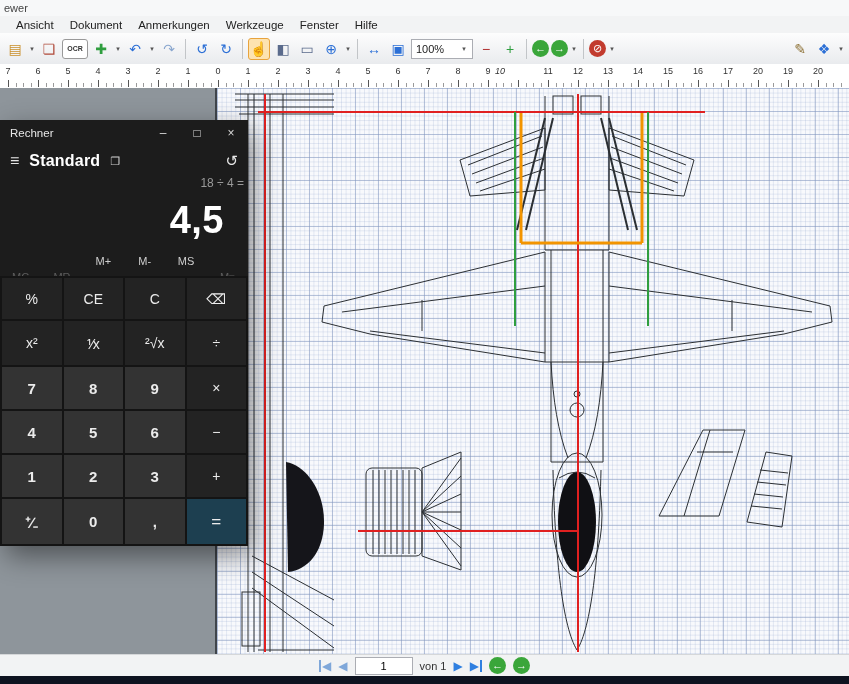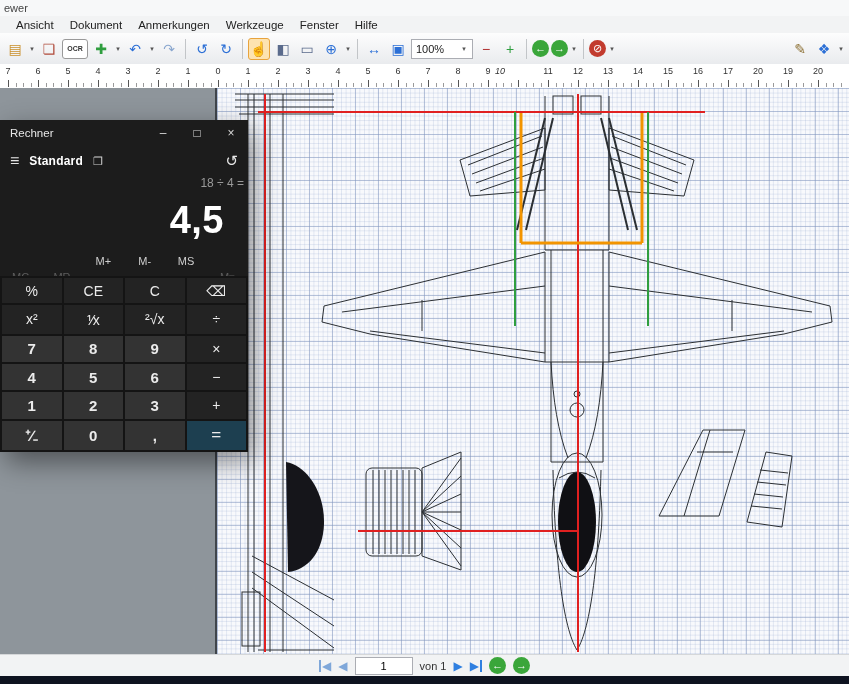--- a/index.html
+++ b/index.html
@@ -46,30 +46,30 @@
       linear-gradient(to right, rgba(160,178,212,0.28) 1px, transparent 1px),
       linear-gradient(to bottom, rgba(160,178,212,0.28) 1px, transparent 1px);
     background-size:23px 23px,23px 23px,4.6px 4.6px,4.6px 4.6px;}
   .blueprint{position:absolute;left:0;top:0;}
   .ln{stroke:#2b2f33;fill:none;stroke-width:1;}
   .ann-red{stroke:var(--ann-red,#e02020);fill:none;stroke-width:2;}
   .ann-green{stroke:var(--ann-green,#2f9e3f);fill:none;stroke-width:2;}
   .ann-orange{stroke:var(--ann-orange,#f29400);fill:none;stroke-width:3;}
 
   
-  .calc{position:absolute;left:0;top:120px;width:248px;height:332px;background:#1c1c1c;
+  .calc{position:absolute;left:0;top:120px;width:248px;height:426px;background:#1c1c1c;
     color:#fff;display:flex;flex-direction:column;z-index:10;
     box-shadow:6px 10px 26px rgba(0,0,0,0.45);}
   .calc-titlebar{height:26px;display:flex;align-items:center;font-size:12px;color:#e6e6e6;}
   .calc-title{flex:1;padding-left:10px;font-size:11.5px;}
   .calc-winbtn{width:34px;height:26px;display:flex;align-items:center;justify-content:center;
     font-size:12px;color:#d8d8d8;}
   .calc-nav{height:30px;display:flex;align-items:center;gap:10px;padding:0 10px;}
   .calc-menu-icon{font-size:16px;color:#e6e6e6;}
-  .calc-mode{font-size:12px;font-weight:bold;letter-spacing:.2px;}
+  .calc-mode{font-size:16px;font-weight:bold;letter-spacing:.2px;}
   .calc-pin-icon{font-size:11px;color:#cfcfcf;}
   .calc-spacer{flex:1;}
   .calc-history-icon{font-size:15px;color:#e6e6e6;}
   .calc-expr{height:18px;text-align:right;font-size:12px;color:#9a9a9a;padding:0 4px;}
   .calc-result{height:52px;line-height:52px;text-align:right;font-size:38px;font-weight:600;
     padding:0 24px;letter-spacing:.5px;}
   .calc-mem{height:30px;display:flex;align-items:center;}
   .calc-mem span{flex:1;text-align:center;font-size:11px;}
   .mem-on{color:#cfcfcf;}
   .mem-off{color:#5d5d5d;margin-top:32px;}

